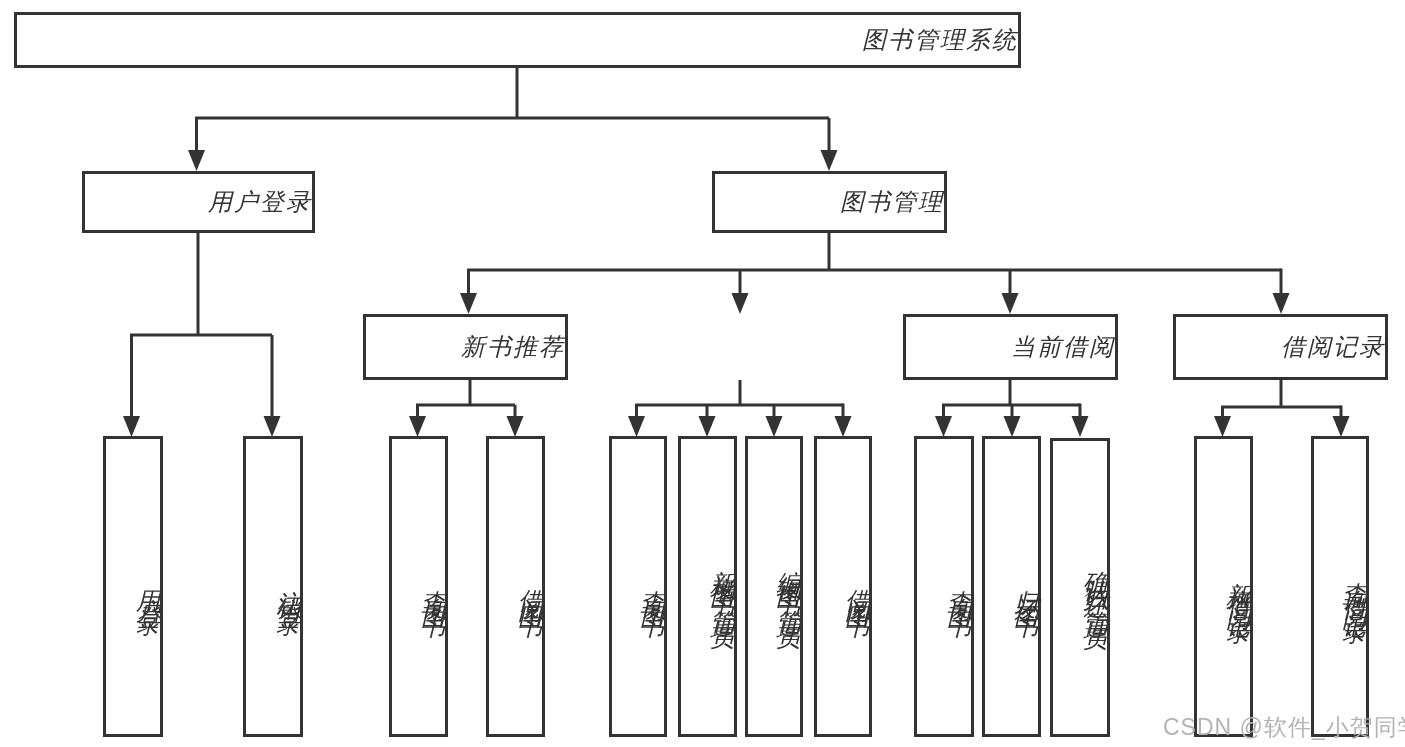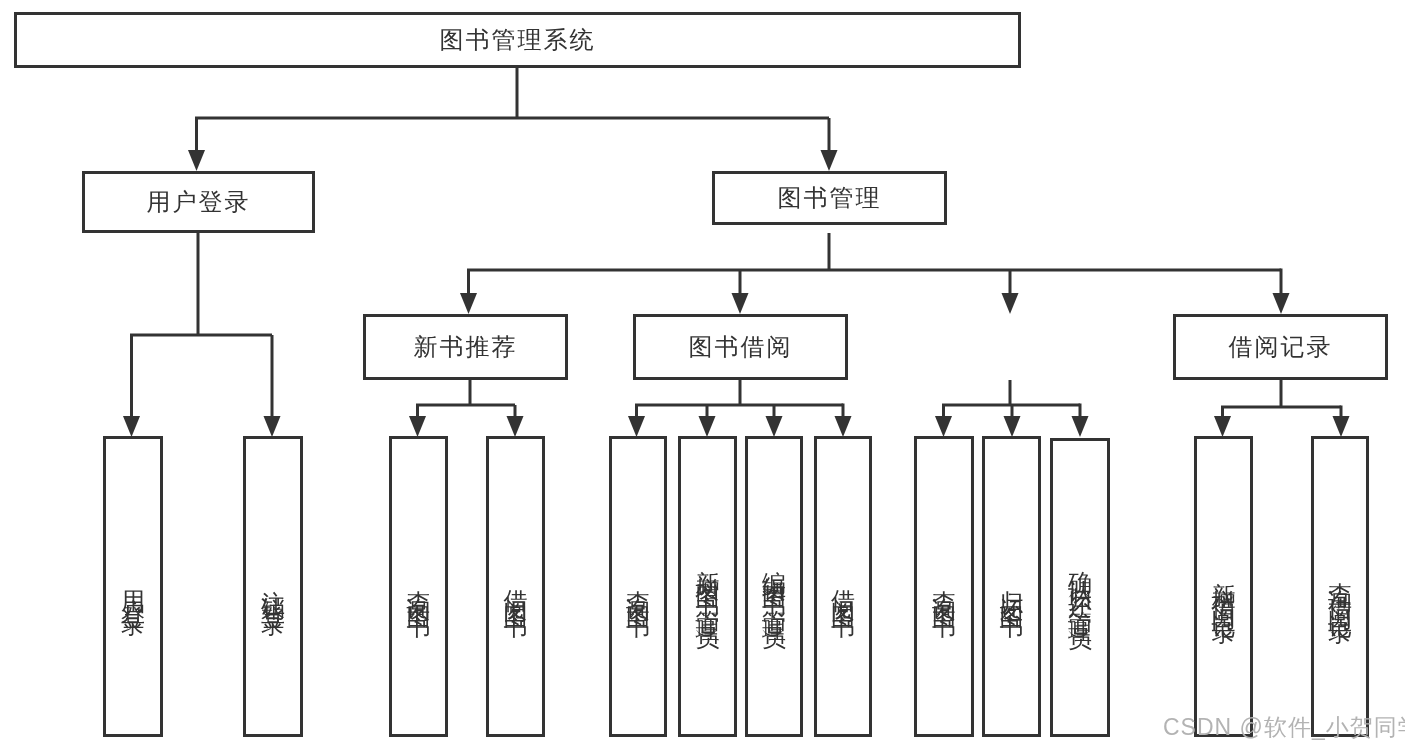--- a/index.html
+++ b/index.html
@@ -8,23 +8,24 @@
     font-family:"Liberation Sans","DejaVu Sans",sans-serif;
     overflow:hidden;
   }
   #canvas{position:absolute;left:0;top:0;width:1405px;height:747px;}
   #connectors{position:absolute;left:0;top:0;z-index:1;}
   .node{
     position:absolute;
     background:#ffffff;
     border:3px solid #333333;
     box-sizing:border-box;
-    display:flex;align-items:center;justify-content:center;
+    display:flex;align-items:center;justify-content:flex-end;
     color:#333333;
     z-index:2;
+    font-style:italic;
   }
   .h-label{font-size:24px;letter-spacing:2px;white-space:nowrap;}
   .v-node{width:60px;height:301px;}
   .v-label{
     writing-mode:vertical-rl;
     text-orientation:mixed;
     font-size:24px;
     letter-spacing:8px;
     line-height:1;
     white-space:nowrap;
@@ -113,29 +114,29 @@
     </g>
   </svg>
 
   <div class="node" style="left:14px;top:12px;width:1007px;height:56px;">
     <span class="h-label">图书管理系统</span>
   </div>
 
   <div class="node" style="left:82px;top:171px;width:233px;height:62px;">
     <span class="h-label">用户登录</span>
   </div>
-  <div class="node" style="left:712px;top:171px;width:235px;height:54px;">
+  <div class="node" style="left:712px;top:171px;width:235px;height:62px;">
     <span class="h-label">图书管理</span>
   </div>
 
   <div class="node" style="left:363px;top:314px;width:205px;height:66px;">
     <span class="h-label">新书推荐</span>
   </div>
-  <div class="node" style="left:633px;top:314px;width:215px;height:66px;">
-    <span class="h-label">图书借阅</span>
+  <div class="node" style="left:903px;top:314px;width:215px;height:66px;">
+    <span class="h-label">当前借阅</span>
   </div>
   <div class="node" style="left:1173px;top:314px;width:215px;height:66px;">
     <span class="h-label">借阅记录</span>
   </div>
 
   <div class="node v-node" style="left:103px;top:436px;">
     <span class="v-label">用户登录</span>
   </div>
   <div class="node v-node" style="left:243px;top:436px;">
     <span class="v-label">注销登录</span>

